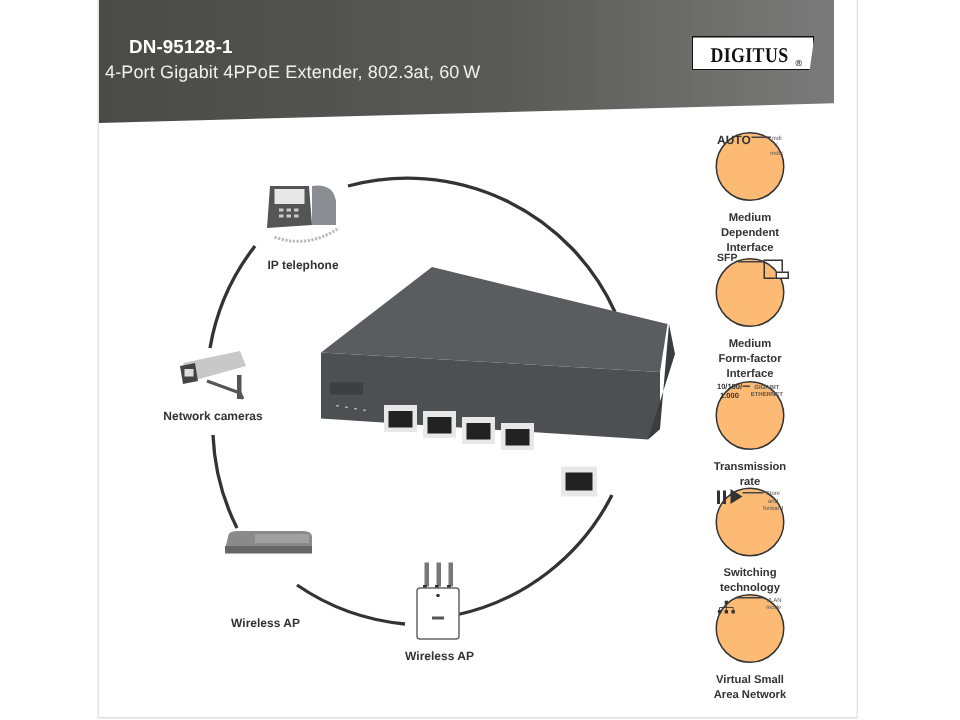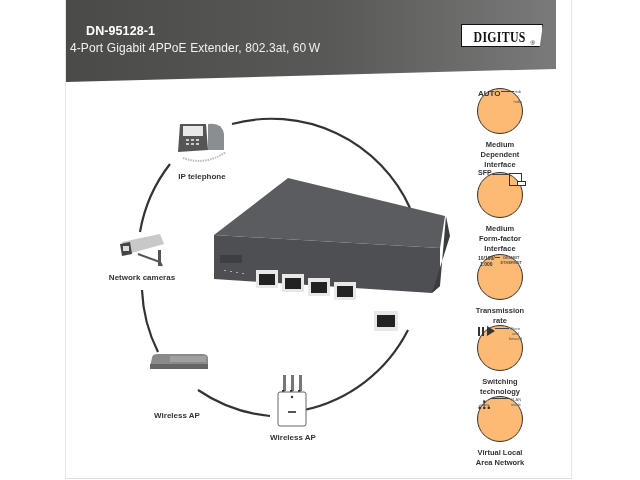--- a/index.html
+++ b/index.html
@@ -184,16 +184,16 @@
       <rect x="9" y="0" width="4" height="4" fill="#333"></rect>
       <path d="M11 4 V8 M3 8 H19 M3 8 V11 M11 8 V11 M19 8 V11" stroke="#333" stroke-width="1" fill="none"></path>
       <rect x="1" y="11" width="4" height="4" fill="#333"></rect>
         <rect x="9" y="11" width="4" height="4" fill="#333"></rect>
         <rect x="17" y="11" width="4" height="4" fill="#333"></rect>
     </svg>
     <div class="hr" style="margin:1px 0;"></div>
     <div class="bs">VLAN mode</div>
   </div>
   <div class="flabel">
-    <div>Virtual Local</div>
+    <div>Virtual Small</div>
       <div>Area Network</div>
   </div>
 </div>
 
 </body></html>

